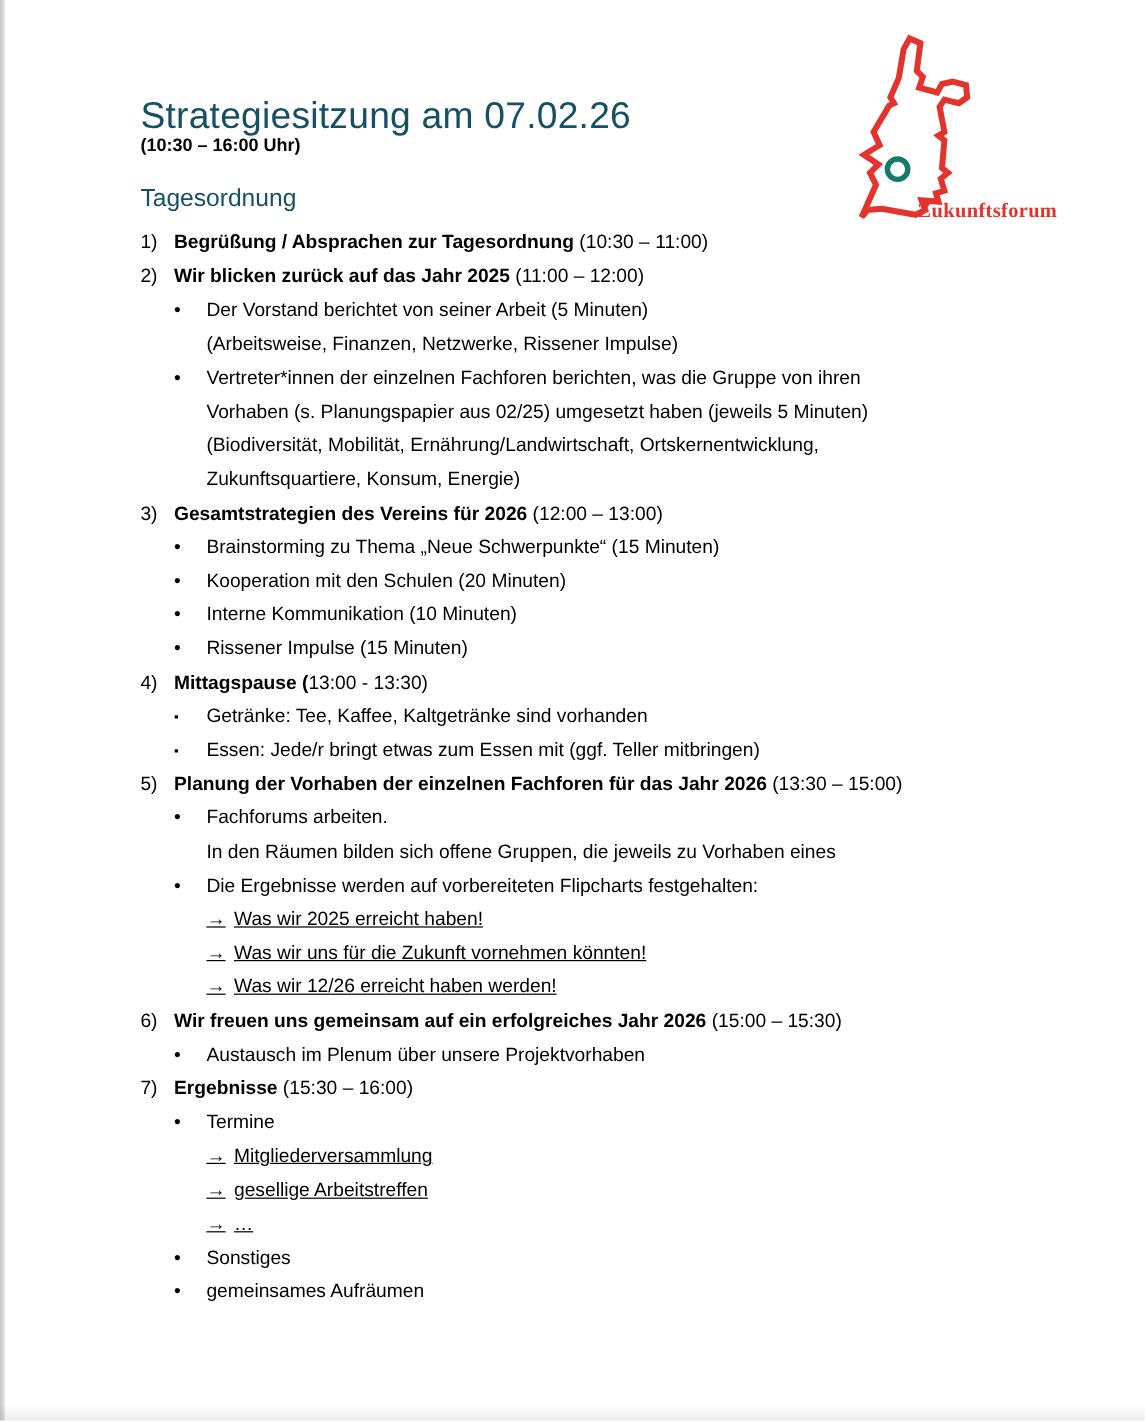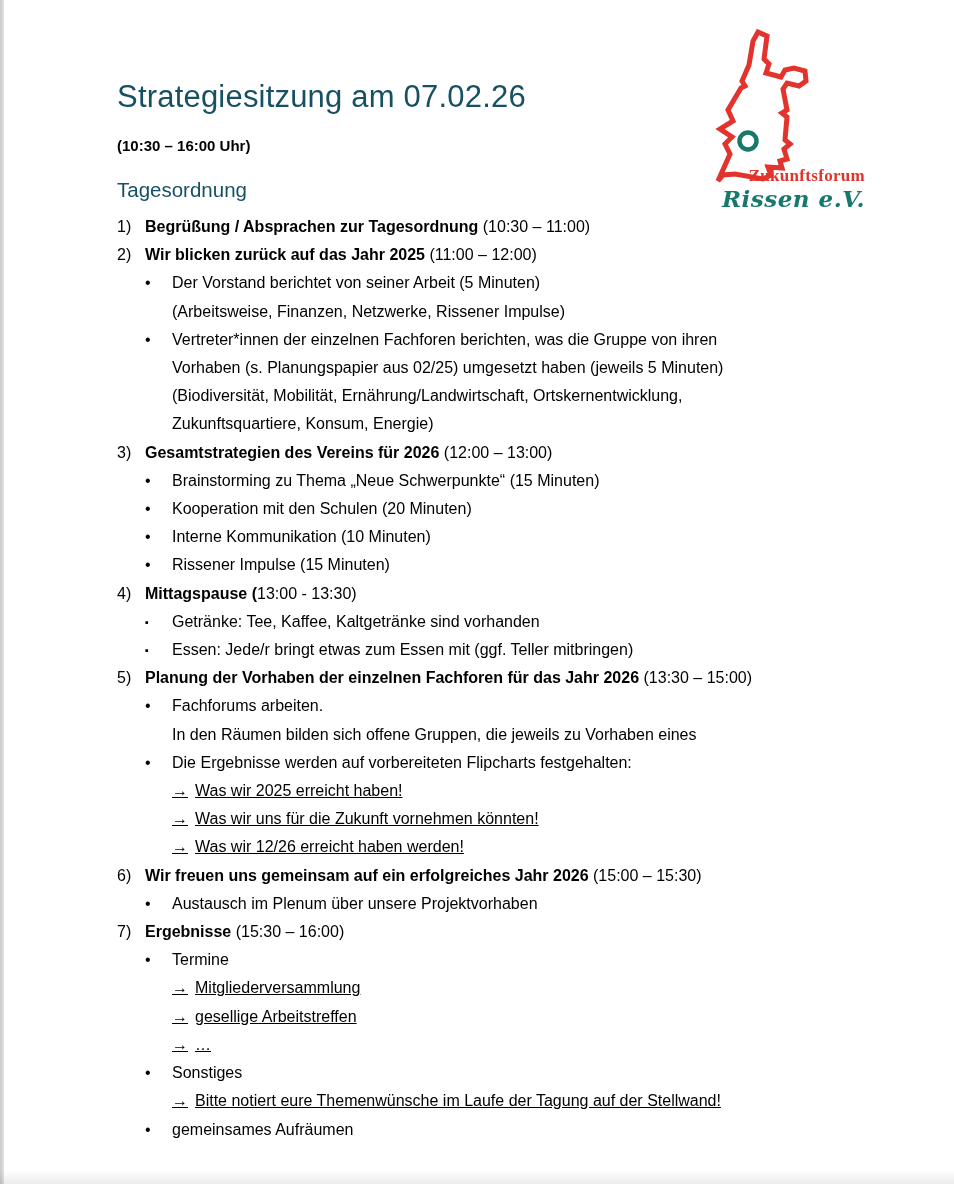--- a/index.html
+++ b/index.html
@@ -22,21 +22,21 @@
   .content{
     position:absolute;left:117px;top:0;width:762px;
   }
   h1.title{
     margin:82px 0 0 0;
     font-size:31px;line-height:30px;font-weight:500;
     color:var(--heading-teal);
     letter-spacing:0.2px;
   }
   .subtitle{
-    margin-top:24px;
+    margin-top:0;
     font-size:15px;line-height:20px;font-weight:700;color:#000;
   }
   h2.section{
     margin:22px 0 0 0;
     font-size:20.5px;line-height:24px;font-weight:500;
     color:var(--heading-teal);
   }
   #agenda{margin-top:11px;font-size:16px;}
   .row{display:flex;align-items:flex-start;}
   .row .marker{flex:0 0 28px;line-height:28.2px;white-space:nowrap;}
@@ -46,21 +46,21 @@
   .row .body{flex:1 1 auto;min-width:0;}
   .line{line-height:28.2px;white-space:nowrap;}
   .line .b{font-weight:700;}
   .arrowline{line-height:28.2px;white-space:nowrap;text-decoration:underline;}
   .arrowline .arrow{font-weight:700;margin-right:7px;}
   
   .logo{position:absolute;left:705px;top:26px;width:176px;height:194px;}
   .logo svg{position:absolute;left:10px;top:2px;}
   .map-outline{fill:none;stroke:var(--logo-red);stroke-width:5;stroke-linejoin:miter;}
   .map-dot{fill:none;stroke:var(--logo-teal);stroke-width:4.5;}
-  .logo-text{position:absolute;right:16px;top:140px;text-align:right;width:176px;}
+  .logo-text{position:absolute;right:0;top:140px;text-align:right;width:176px;}
   .logo-line1{
     font-family:"Liberation Serif",serif;font-weight:700;
     font-size:17px;line-height:20px;color:var(--logo-red);letter-spacing:0.3px;
   }
   .logo-line2{
     font-family:"DejaVu Serif",serif;font-style:italic;font-weight:700;
     font-size:23px;line-height:26px;color:var(--logo-teal);letter-spacing:0.5px;
   }
 </style>
 </head>
@@ -69,21 +69,20 @@
 <div class="page">
   <div class="left-edge"></div>
 
   <div class="logo">
     <svg width="95" height="158" viewBox="0 0 95 158">
       <path class="map-outline" d="M43,4 L52,8 L49,31 L54,36 L51,45 L66,49 L70,42 L79,40 L90,43 L91,53 L84,58 L72,55 L68,61 L72,82 L67,85 L72,89 L70,112 L75,116 L69,121 L72,131 L65,133 L67,140 L53,139 L56,147 L48,151 L20,146 L8,147 L3,153 L15,126 L10,116 L17,109 L5,101 L18,93 L13,82 L26,60 L30,58 L27,53 L34,37 L38,13 Z"></path>
       <circle class="map-dot" cx="33" cy="113" r="8.5"></circle>
     </svg>
     <div class="logo-text">
       <div class="logo-line1">Zukunftsforum</div>
-      <div class="logo-line2">Rissen e.V.</div>
     </div>
   </div>
 
   <div class="content">
     <h1 class="title">Strategiesitzung am 07.02.26</h1>
     <div class="subtitle">(10:30 – 16:00 Uhr)</div>
     <h2 class="section">Tagesordnung</h2>
     <div id="agenda">
         <div class="row num">
           <span class="marker">1)</span>
@@ -207,21 +206,20 @@
             <div class="line">Termine</div>
             <div class="arrowline"><span class="arrow">→</span><span>Mitgliederversammlung</span></div>
             <div class="arrowline"><span class="arrow">→</span><span>gesellige Arbeitstreffen</span></div>
             <div class="arrowline"><span class="arrow">→</span><span>…</span></div>
           </div>
         </div>
         <div class="row bullet">
           <span class="marker">•</span>
           <div class="body">
             <div class="line">Sonstiges</div>
-            <div class="arrowline"><span class="arrow">→</span><span>Bitte notiert eure Themenwünsche im Laufe der Tagung auf der Stellwand!</span></div>
           </div>
         </div>
         <div class="row bullet">
           <span class="marker">•</span>
           <div class="body">
             <div class="line">gemeinsames Aufräumen</div>
           </div>
         </div>
       </div>
   </div>

